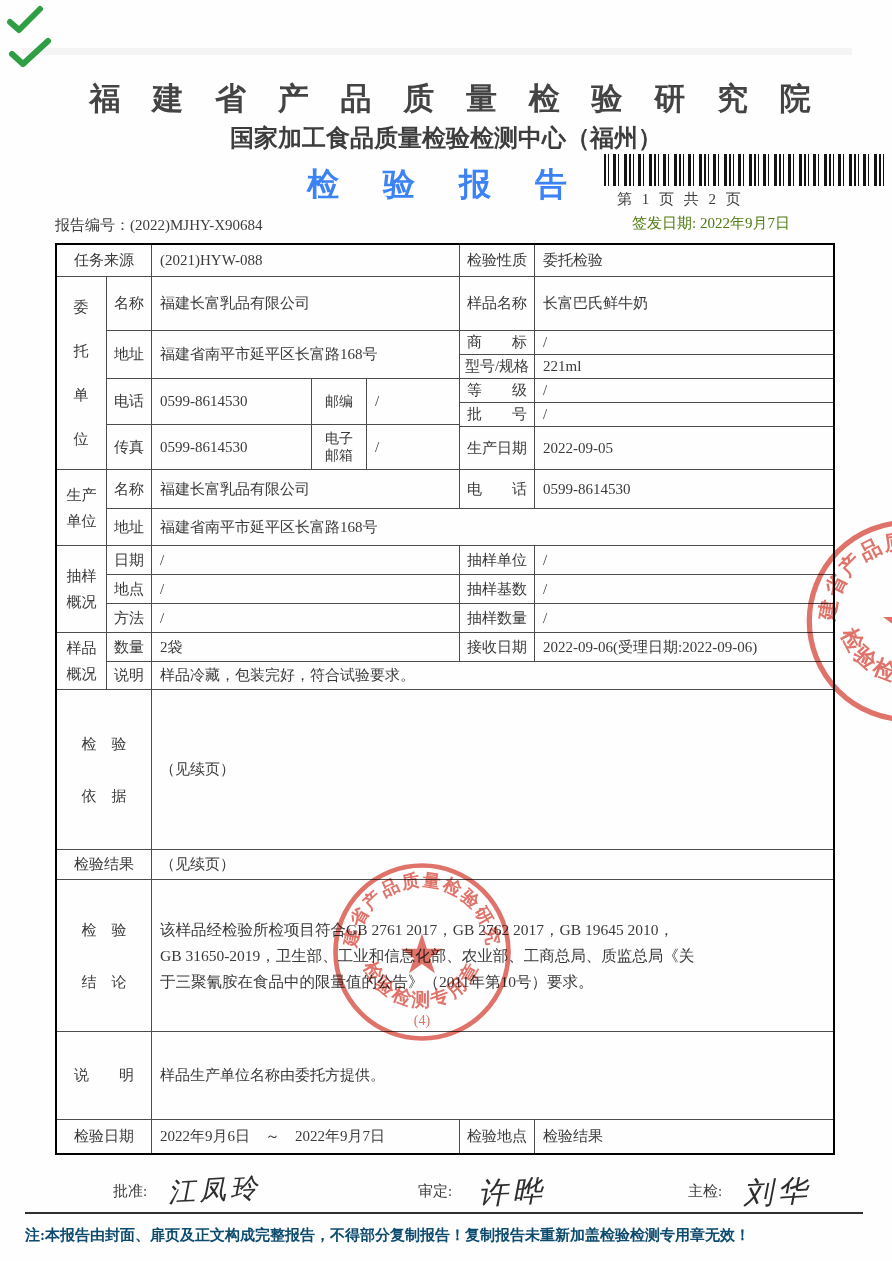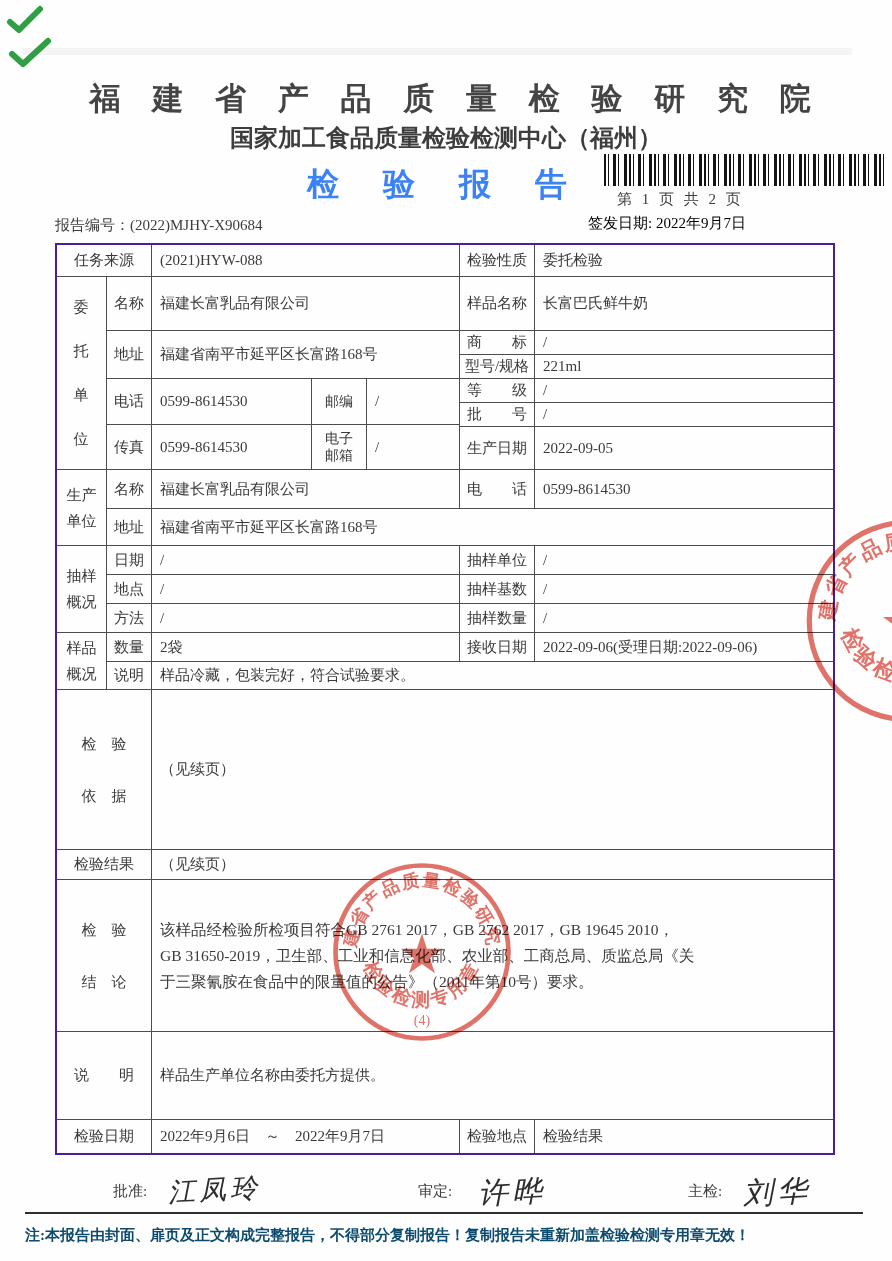--- a/index.html
+++ b/index.html
@@ -21,25 +21,25 @@
   .h-center { position:absolute; left:0; top:122px; width:100%; text-align:center;
     font-size:24px; font-weight:bold; color:#3d3d3d; }
   .h-doc { position:absolute; left:0; top:163px; width:100%; text-align:center;
     font-size:32px; font-weight:bold; letter-spacing:18px; color:#3b82f6; }
   .barcode { position:absolute; left:604px; top:154px; width:284px; height:32px;
     background:
       repeating-linear-gradient(90deg,#141414 0 2px,#fff 2px 4px,#141414 4px 5px,#fff 5px 9px,#141414 9px 12px,#fff 12px 14px,#141414 14px 15px,#fff 15px 20px,#141414 20px 23px,#fff 23px 25px);
   }
   .page-info { position:absolute; left:617px; top:190px; font-size:15px; letter-spacing:3px; color:#3d3d3d; }
   .report-no { position:absolute; left:55px; top:216px; font-size:15px; color:#3d3d3d; }
-  .issue-date { position:absolute; left:588px; top:214px; font-size:15px; color:#000000; }
+  .issue-date { position:absolute; left:632px; top:214px; font-size:15px; color:#4d7c0f; }
 
   
   .tbl { position:absolute; left:55px; top:243px; width:780px; height:912px;
-    border:2px solid #4c1d95; display:flex; flex-direction:column; font-size:15px; }
+    border:2px solid #000000; display:flex; flex-direction:column; font-size:15px; }
   .band { display:flex; flex:0 0 auto; }
   .c { display:flex; align-items:center; padding:0 8px;
     border-right:1px solid #4c4c4c; border-bottom:1px solid #4c4c4c; overflow:hidden; }
   .cc { justify-content:center; text-align:center; padding:0 2px; }
   .nr { border-right:none; }
   .nb { border-bottom:none; }
   .pre { white-space:pre-line; }
   .col { display:flex; flex-direction:column; flex:0 0 auto; }
   .row { display:flex; flex:0 0 auto; }
   .g50 { flex:0 0 50px; } .s45 { flex:0 0 45px; } .v308 { flex:0 0 308px; }

